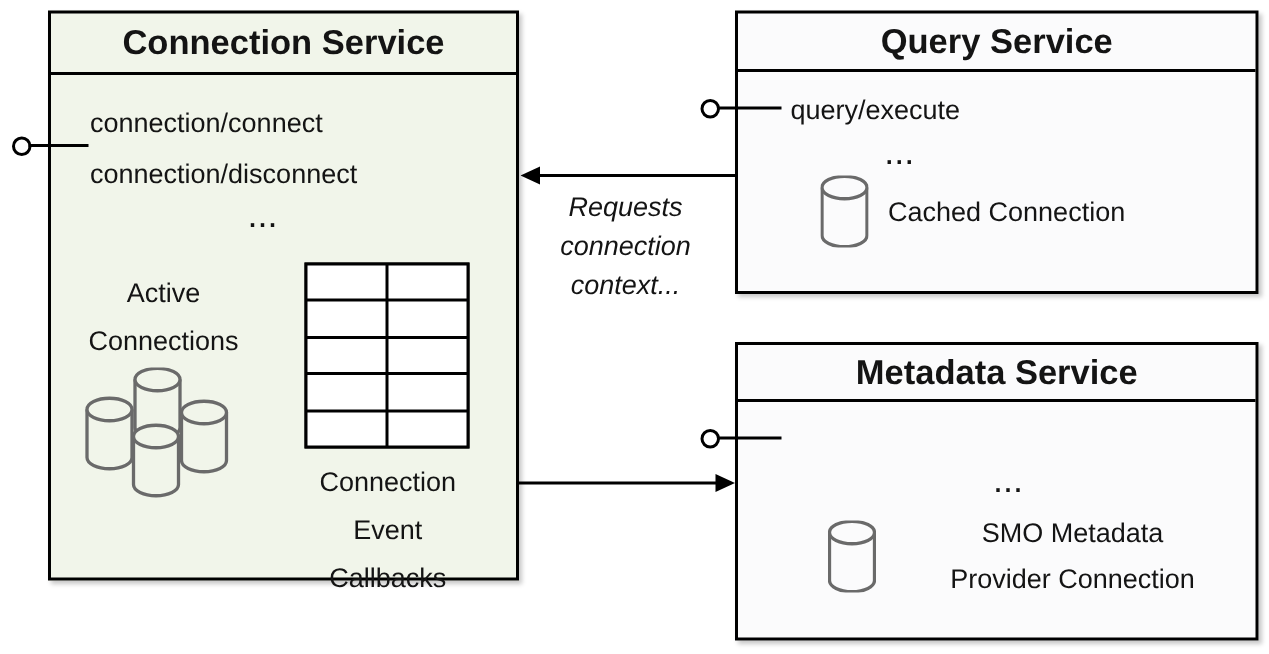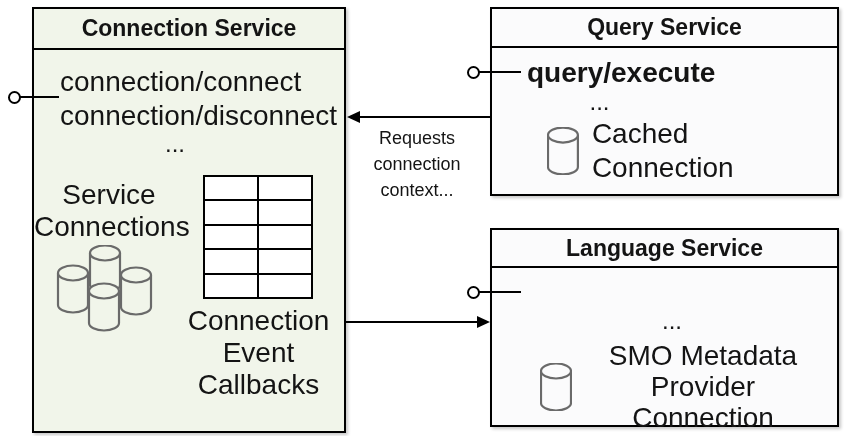--- a/index.html
+++ b/index.html
@@ -12,59 +12,59 @@
   html,body{margin:0;padding:0;background:#ffffff;}
   .canvas{
     position:relative;width:846px;height:436px;background:#ffffff;overflow:hidden;
     font-family:"Liberation Sans",sans-serif;color:var(--text);
   }
   .box{
     position:absolute;border:2px solid var(--border);
     box-shadow:2px 2px 3px rgba(0,0,0,0.22);
     box-sizing:border-box;
   }
-  .box-conn{left:32px;top:7px;width:314px;height:426px;background:var(--connection-fill);}
+  .box-conn{left:32px;top:7px;width:314px;height:380px;background:var(--connection-fill);}
   .box-query{left:490px;top:7px;width:349px;height:189px;background:var(--service-fill);}
   .box-lang{left:490px;top:228px;width:349px;height:199px;background:var(--service-fill);}
   .box-header{
     display:flex;align-items:center;justify-content:center;
     border-bottom:2px solid var(--border);
     font-weight:bold;font-size:23px;box-sizing:border-box;
   }
   .h-conn{height:41px;}
   .h-query{height:39px;}
   .h-lang{height:38px;}
   .abs{position:absolute;}
-  .body-text{font-size:28px;line-height:34px;white-space:pre-line;}
+  .body-text{font-size:18px;line-height:34px;white-space:pre-line;}
   .endpoint-conn{left:26px;top:56px;width:240px;}
   .ellipsis-conn{left:26px;top:118px;width:230px;text-align:center;font-size:24px;}
   .active-label{left:0px;top:170px;width:150px;text-align:center;line-height:32px;}
   .cluster-svg{left:22px;top:236px;}
   .cb-table{
     left:169px;top:166px;width:110px;height:124px;
     display:grid;grid-template-columns:repeat(2,1fr);grid-auto-rows:1fr;
     gap:2px;background:var(--border);border:2px solid var(--border);box-sizing:border-box;
   }
   .cb-table .cell{background:#ffffff;}
   .callbacks-label{left:142px;top:296px;width:165px;text-align:center;line-height:32px;}
-  .endpoint-q{left:35px;top:47px;width:300px;font-weight:bold;}
+  .endpoint-q{left:35px;top:47px;width:300px;}
   .ellipsis-q{left:35px;top:76px;width:145px;text-align:center;font-size:24px;}
   .row-icon{display:flex;align-items:center;gap:13px;}
   .cached-row{left:55px;top:108px;}
   .endpoint-l{left:35px;top:46px;width:305px;}
   .ellipsis-l{left:35px;top:74px;width:290px;text-align:center;font-size:24px;}
-  .smo-row{left:48px;top:110px;}
+  .smo-row{left:60px;top:110px;}
   .smo-text{line-height:31px;text-align:center;width:236px;}
   .lolli-line{position:absolute;height:2px;background:var(--border);}
   .lolli-circle{
     position:absolute;width:13px;height:13px;border:2px solid var(--border);
     border-radius:50%;background:#ffffff;box-sizing:border-box;
   }
   .arrow-label{
-    position:absolute;font-size:18px;line-height:26px;
+    position:absolute;font-style:italic;font-size:18px;line-height:26px;
     text-align:center;white-space:pre-line;
   }
   .lbl-requests{left:352px;top:125px;width:130px;}
   .lbl-sent{left:347px;top:333px;width:140px;}
   svg .cyl-shape{stroke:var(--cylinder-stroke);stroke-width:2.2;}
   .fill-conn{fill:var(--connection-fill);}
   .fill-svc{fill:var(--service-fill);}
   .arrow-line{stroke:var(--border);stroke-width:2;}
   .arrow-head{fill:var(--border);}
   .defs-hidden{position:absolute;width:0;height:0;overflow:hidden;}
@@ -81,21 +81,21 @@
   </defs>
 </svg>
 
 <div class="canvas">
 
   <div class="box box-conn">
     <div class="box-header h-conn">Connection Service</div>
     <div class="abs body-text endpoint-conn">connection/connect
 connection/disconnect</div>
     <div class="abs body-text ellipsis-conn">...</div>
-    <div class="abs body-text active-label">Service
+    <div class="abs body-text active-label">Active
 Connections</div>
     <svg class="abs cluster-svg" width="98" height="92" viewBox="0 0 98 92">
       <use href="#cyl-shape" x="33" y="0" class="fill-conn"></use>
       <use href="#cyl-shape" x="1" y="20" class="fill-conn"></use>
       <use href="#cyl-shape" x="64" y="22" class="fill-conn"></use>
       <use href="#cyl-shape" x="32" y="38" class="fill-conn"></use>
     </svg>
     <div class="abs cb-table">
         <div class="cell"></div>
         <div class="cell"></div>
@@ -119,21 +119,21 @@
     <div class="abs body-text ellipsis-q">...</div>
     <div class="abs row-icon cached-row">
       <svg width="32" height="48" viewBox="0 0 32 48">
         <use href="#cyl-shape" class="fill-svc"></use>
       </svg>
       <div class="body-text">Cached Connection</div>
     </div>
   </div>
 
   <div class="box box-lang">
-    <div class="box-header h-lang">Language Service</div>
+    <div class="box-header h-lang">Metadata Service</div>
     <div class="abs body-text ellipsis-l">...</div>
     <div class="abs row-icon smo-row">
       <svg width="32" height="48" viewBox="0 0 32 48">
         <use href="#cyl-shape" class="fill-svc"></use>
       </svg>
       <div class="body-text smo-text">SMO Metadata
 Provider Connection</div>
     </div>
   </div>
 

